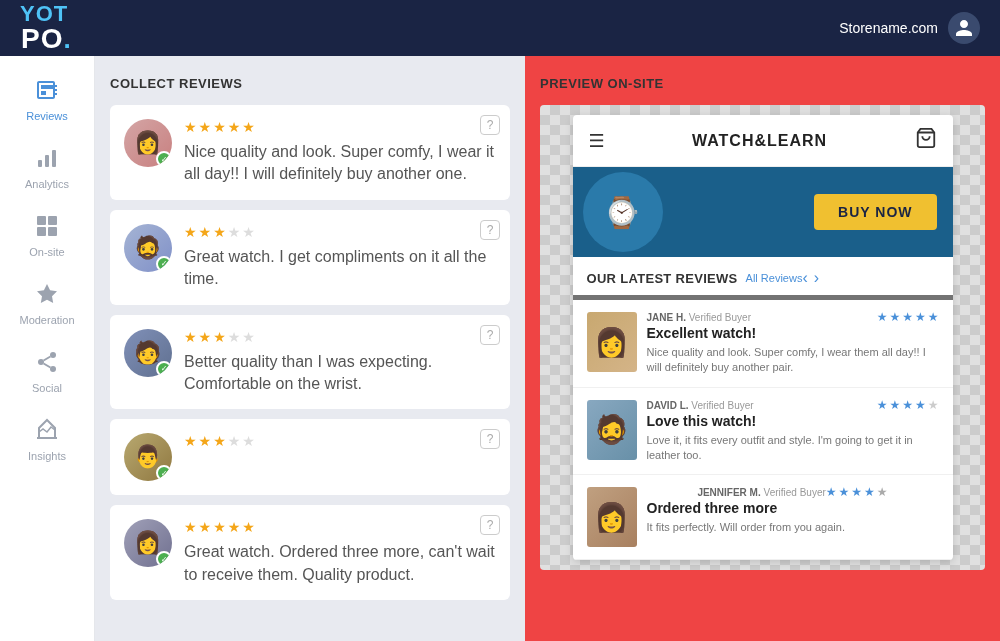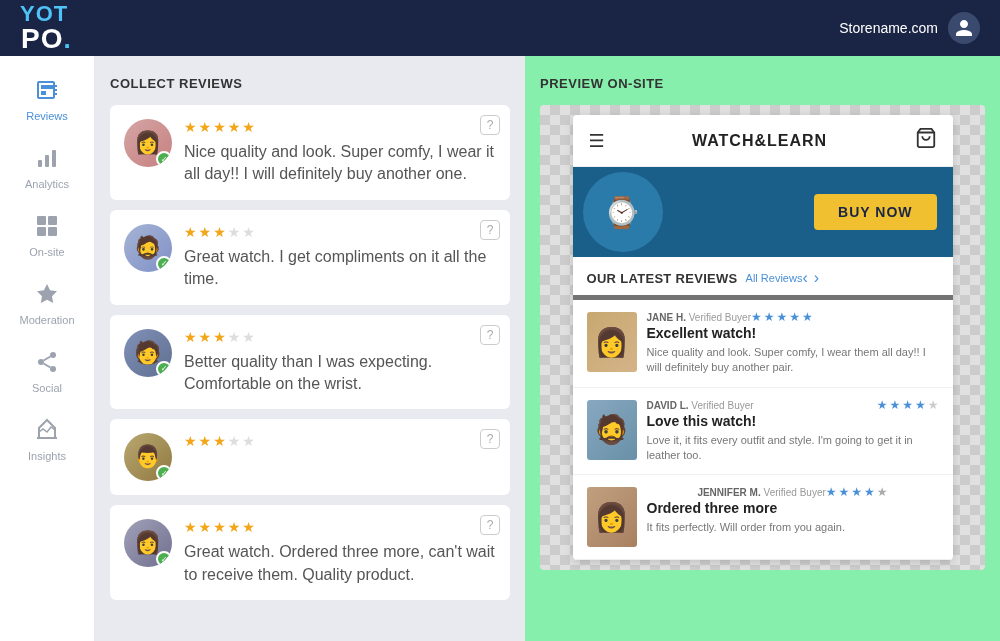--- a/index.html
+++ b/index.html
@@ -192,21 +192,21 @@
       align-items: center;
       justify-content: center;
       font-size: 12px;
       color: #aaa;
       cursor: pointer;
     }
 
     
     .preview-panel {
       flex: 1;
-      background: #86efac;
+      background: #ef4444;
       padding: 20px 15px;
       overflow-y: auto;
     }
     .preview-container {
       background: white;
       border-radius: 4px;
       overflow: hidden;
       
       background-image: 
         linear-gradient(45deg, #ccc 25%, transparent 25%),
@@ -555,21 +555,21 @@
               <span class="nav-arrow">‹</span>
               <span class="nav-arrow">›</span>
             </div>
           </div>
 
           <div class="preview-review-card">
             <div class="preview-avatar pa1">
               <div style="display:flex;align-items:center;justify-content:center;width:100%;height:100%;font-size:28px;">👩</div>
             </div>
             <div class="preview-review-content">
-              <div style="display:flex;align-items:flex-start;">
+              <div style="display:flex;justify-content:space-between;align-items:flex-start;">
                 <div class="reviewer-name">
                   <strong>JANE H.</strong>
                   <span>Verified Buyer</span>
                 </div>
                 <div class="preview-stars">
                   <span class="preview-star">★</span>
                     <span class="preview-star">★</span>
                     <span class="preview-star">★</span>
                     <span class="preview-star">★</span>
                     <span class="preview-star">★</span>

